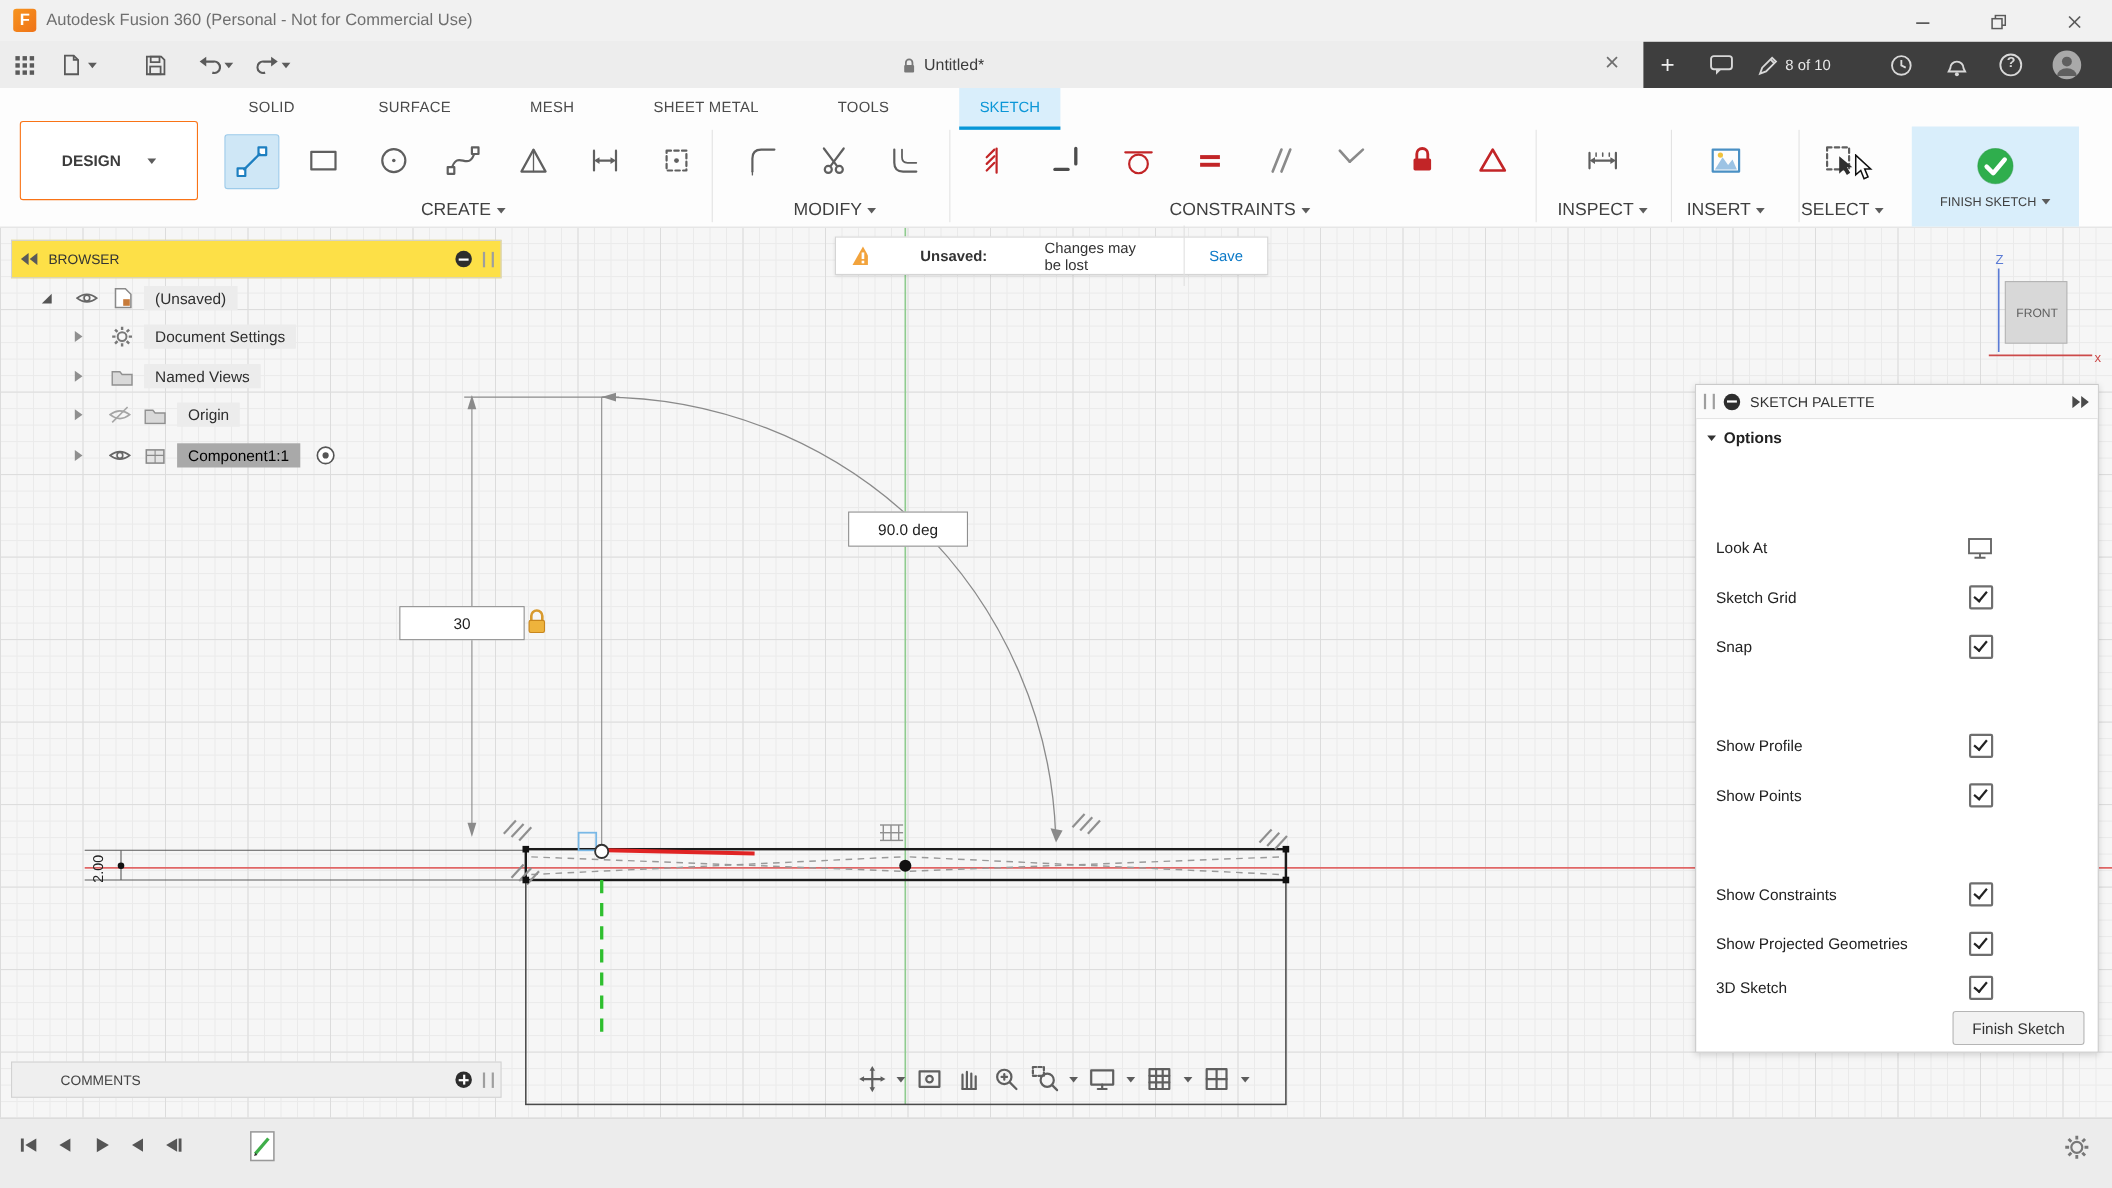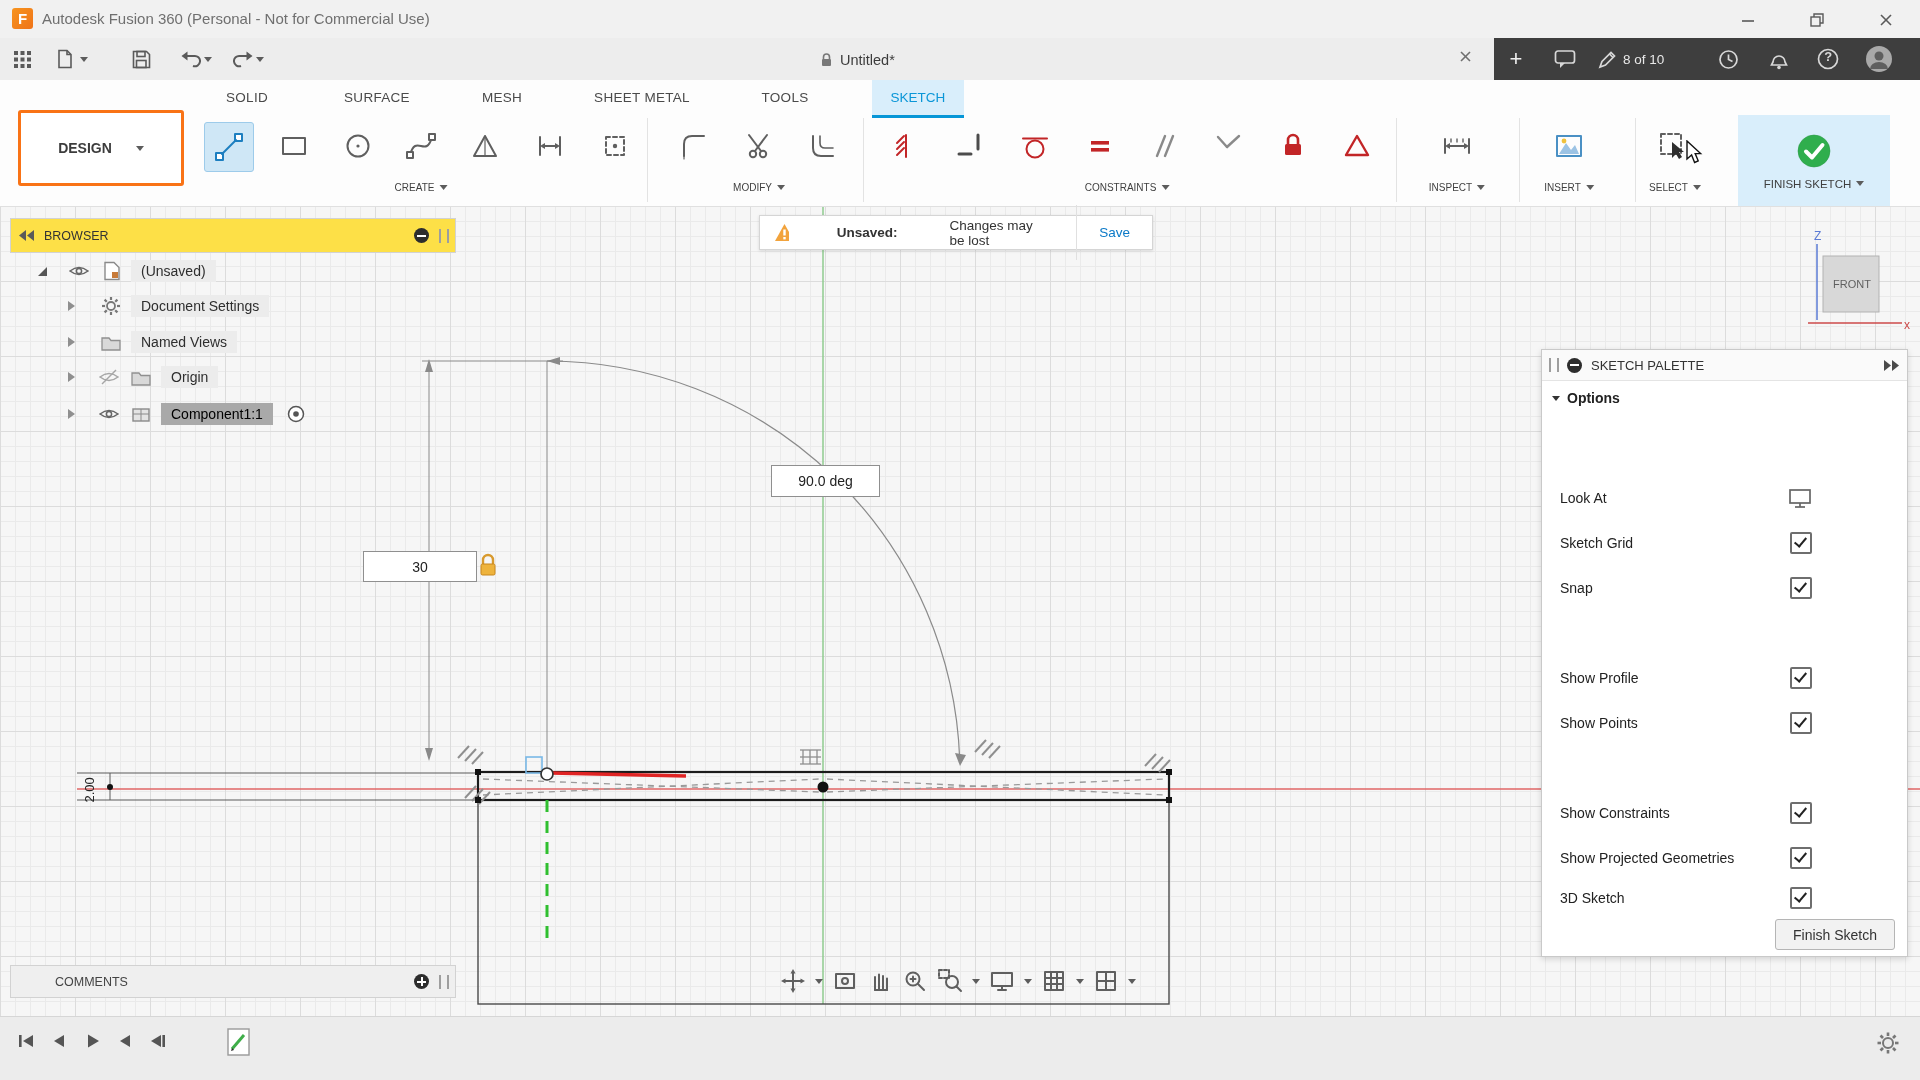--- a/index.html
+++ b/index.html
@@ -21,23 +21,23 @@
   .car{width:0;height:0;border-left:4px solid transparent;border-right:4px solid transparent;border-top:5px solid #5c5c5c;display:inline-block;}
   #doc-tab{left:820px;top:7px;height:30px;display:flex;align-items:center;gap:7px;font-size:14.5px;color:#3c3c3c;}
   
   #ribbon{left:0;top:80px;width:1920px;height:126px;background:#fdfdfd;border-bottom:1px solid #e0e0e0;}
   .rtab{top:10px;transform:translateX(-50%);font-size:13.5px;color:#4a4a4a;letter-spacing:.3px;}
   #tab-active{left:872px;top:0px;width:92px;height:35px;background:#d9eefb;border-bottom:3px solid #0696d7;
     display:flex;align-items:center;justify-content:center;font-size:13.5px;color:#0a96d7;}
   .tool{top:42px;width:48px;height:48px;display:flex;align-items:center;justify-content:center;transform:translateX(-50%);}
   .tool svg,.nav svg{stroke:#5f5f5f;fill:none;stroke-width:2;stroke-linecap:round;stroke-linejoin:round;}
   .tool.sel{background:#cfe7f6;border:1px solid #9dcbea;border-radius:3px;}
-  .glabel{top:102px;transform:translateX(-50%);display:flex;align-items:center;gap:5px;font-size:10px;color:#3f3f3f;}
+  .glabel{top:102px;transform:translateX(-50%);display:flex;align-items:center;gap:5px;font-size:16px;color:#3f3f3f;}
   .vdiv{top:38px;height:84px;width:1px;background:#e3e3e3;}
-  #design-btn{left:18px;top:30px;width:160px;height:70px;background:#fff;border:3px solid #f97316;border-radius:3px;
+  #design-btn{left:18px;top:30px;width:160px;height:70px;background:#fff;border:1px solid #f97316;border-radius:3px;
     display:flex;align-items:center;justify-content:center;gap:24px;font-size:14px;font-weight:bold;color:#3c3c3c;}
   #finish-tile{left:1738px;top:35px;width:152px;height:91px;background:#d9eefb;display:flex;flex-direction:column;align-items:center;justify-content:center;gap:8px;}
   #finish-tile .glabel2{display:flex;align-items:center;gap:5px;font-size:11.5px;color:#3f3f3f;}
   
   #canvas{left:0;top:206px;width:1920px;height:810px;background-color:#f6f6f6;
     background-image:
       linear-gradient(#dcdcdc 1px,transparent 1px),linear-gradient(90deg,#dcdcdc 1px,transparent 1px),
       linear-gradient(#eaeaea 1px,transparent 1px),linear-gradient(90deg,#eaeaea 1px,transparent 1px);
     background-size:75px 75px,75px 75px,15px 15px,15px 15px;}
   

